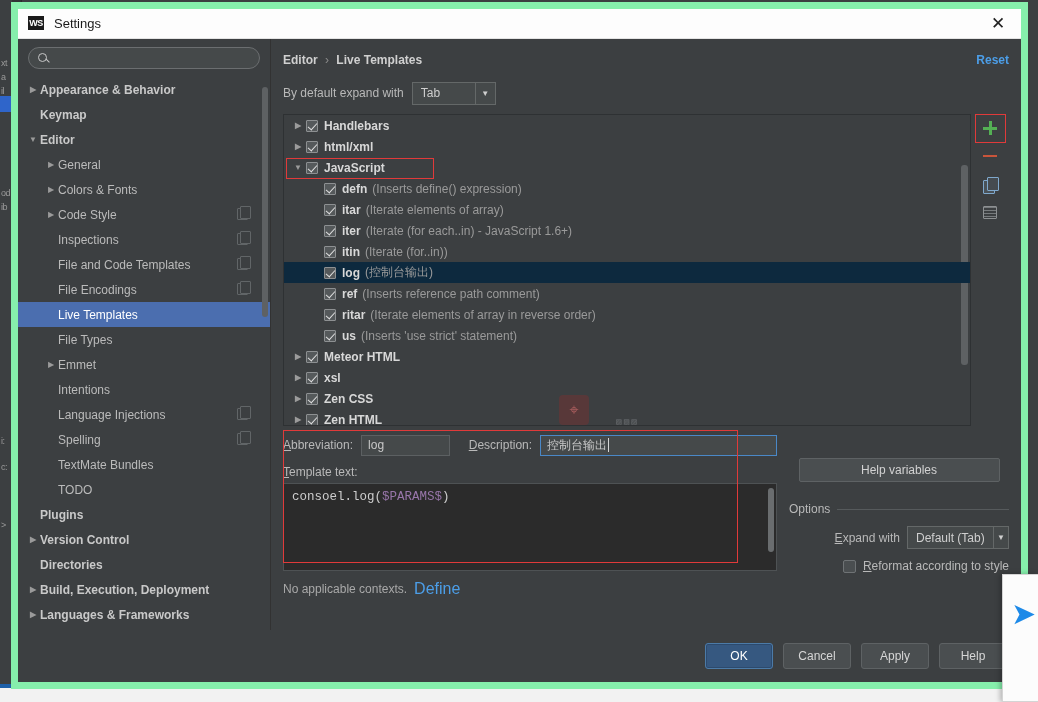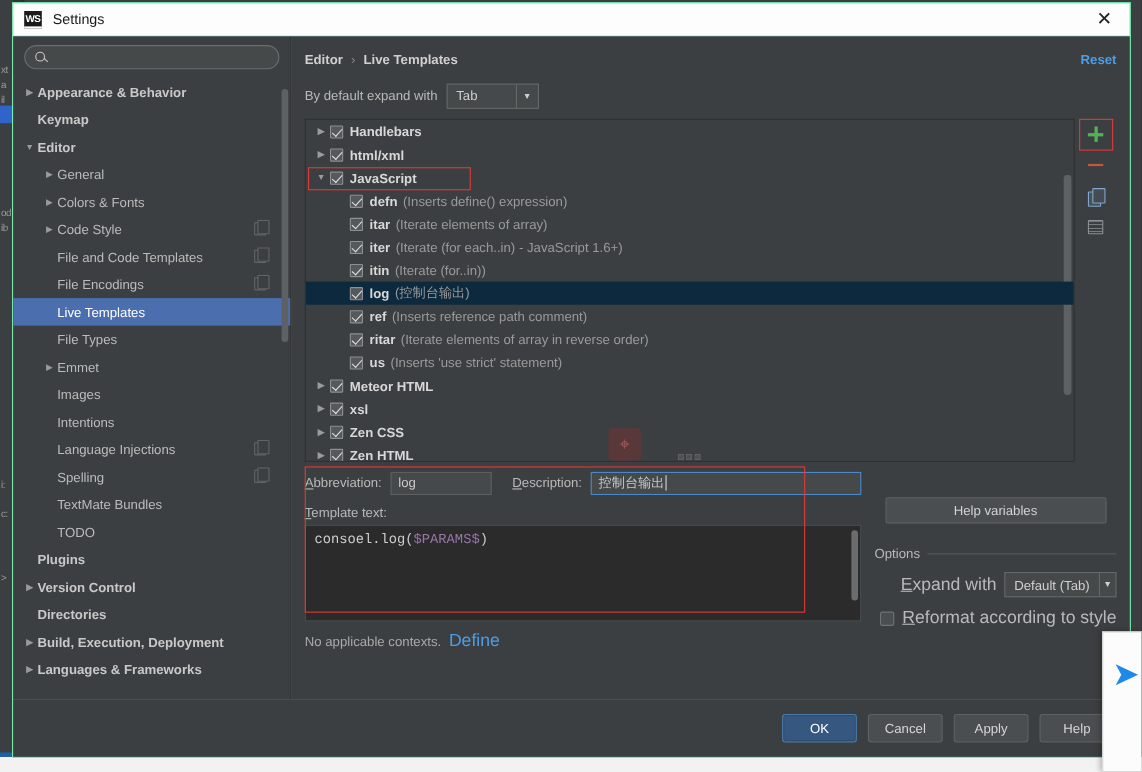--- a/index.html
+++ b/index.html
@@ -47,22 +47,22 @@
     overflow: hidden;
   }
   .float-panel .arrow-ico {
     position: absolute; left: 8px; top: 24px; font-size: 30px; color: #1e8ae8;
     line-height: 1;
   }
 
   
   .dialog {
     position: absolute; left: 11px; top: 2px; width: 1017px; height: 687px;
-    background: #14b8a6;
-    border: 1px solid #86efac;
+    background: #0ea5e9;
+    border: 7px solid #86efac;
     display: flex; flex-direction: column;
   }
   .titlebar {
     height: 30px; background: #fdfdfd;
     display: flex; align-items: center; padding: 0 0 0 10px;
     border-bottom: 1px solid #e4e4e4; flex: none;
   }
   .ws-logo {
     width: 16px; height: 16px; background: #1b1b1b; color: #fff;
     font-size: 9px; font-weight: bold; display: flex; align-items: center;
@@ -272,21 +272,21 @@
   .edit-vars { width: 201px; margin: 0 auto; }
   .opt-title-row { display:flex; align-items:center; margin-top: 20px; }
   .opt-title { font-size: 12px; color: #b9b9b9; white-space: nowrap; }
   .opt-rule { flex:1; height:1px; background:#565a5c; margin-left:7px; }
   .opt-row { display: flex; align-items: center; margin-top: 10px; gap: 7px; }
   .opt-row.right { justify-content: flex-end; }
   .chk-sq {
     width: 13px; height: 13px; border: 1px solid #6f7375; background: #4a4e50;
     border-radius: 2px; flex: none;
   }
-  .opt-label { font-size: 16px; color: #b9b9b9; white-space: nowrap; }
+  .opt-label { font-size: 12px; color: #b9b9b9; white-space: nowrap; }
 
   
   .footer {
     height: 52px; flex: none; display: flex; align-items: center;
     justify-content: flex-end; padding-right: 14px; gap: 10px;
     background: #3c3f41;
   }
   .fbtn {
     min-width: 68px; height: 26px; padding: 0 14px; border-radius: 3px;
     border: 1px solid #5e6264; background: #4a4e50; color: #d6d6d6;
@@ -360,43 +360,44 @@
             <span class="tri">▶</span>
             <span class="tree-label">Colors &amp; Fonts</span>
           </div>
           <div class="tree-row" style="padding-left: 26px;">
             <span class="tri">▶</span>
             <span class="tree-label">Code Style</span>
             <span class="copy-badge"></span>
           </div>
           <div class="tree-row" style="padding-left: 26px;">
             <span class="tri empty">▶</span>
+            <span class="tree-label">Inspections</span>
+            <span class="copy-badge"></span>
+          </div>
+          <div class="tree-row" style="padding-left: 26px;">
+            <span class="tri empty">▶</span>
             <span class="tree-label">File and Code Templates</span>
             <span class="copy-badge"></span>
           </div>
           <div class="tree-row" style="padding-left: 26px;">
             <span class="tri empty">▶</span>
             <span class="tree-label">File Encodings</span>
             <span class="copy-badge"></span>
           </div>
           <div class="tree-row selected" style="padding-left: 26px;">
             <span class="tri empty">▶</span>
             <span class="tree-label">Live Templates</span>
           </div>
           <div class="tree-row" style="padding-left: 26px;">
             <span class="tri empty">▶</span>
             <span class="tree-label">File Types</span>
           </div>
           <div class="tree-row" style="padding-left: 26px;">
             <span class="tri">▶</span>
             <span class="tree-label">Emmet</span>
-          </div>
-          <div class="tree-row" style="padding-left: 26px;">
-            <span class="tri empty">▶</span>
-            <span class="tree-label">Images</span>
           </div>
           <div class="tree-row" style="padding-left: 26px;">
             <span class="tri empty">▶</span>
             <span class="tree-label">Intentions</span>
           </div>
           <div class="tree-row" style="padding-left: 26px;">
             <span class="tri empty">▶</span>
             <span class="tree-label">Language Injections</span>
             <span class="copy-badge"></span>
           </div>

